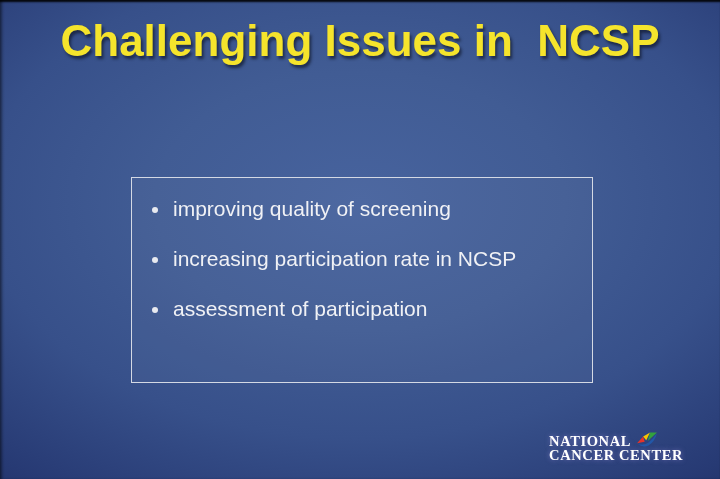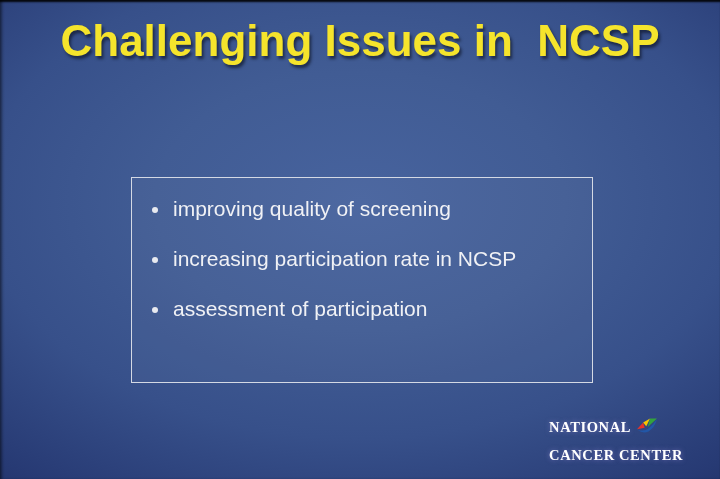--- a/index.html
+++ b/index.html
@@ -61,21 +61,21 @@
     font-family: "Liberation Serif", serif;
     font-weight: bold;
     font-size: 14.5px;
     letter-spacing: 0.6px;
     line-height: 13px;
     text-shadow: 0 0 5px rgba(170,150,230,0.55);
     text-align: left;
   }
   .logo-row { display: flex; align-items: flex-end; }
   .logo-icon { margin-left: 4px; position: relative; top: 3px; }
-  .logo-line2 { margin-top: 15px; }
+  .logo-line2 { margin-top: 1px; }
 </style>
 </head>
 <body>
 
 <div class="slide">
 
   <div class="title">
     <div class="title-line">Challenging Issues in  NCSP</div>
   </div>
 

